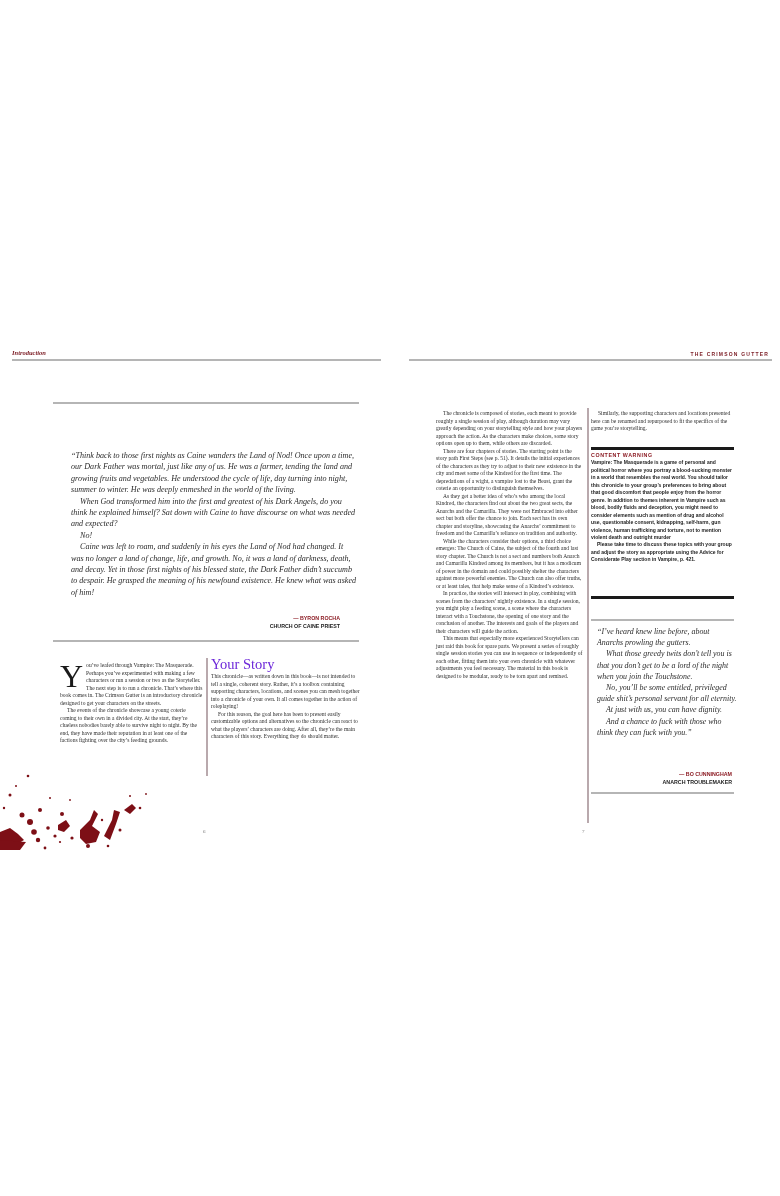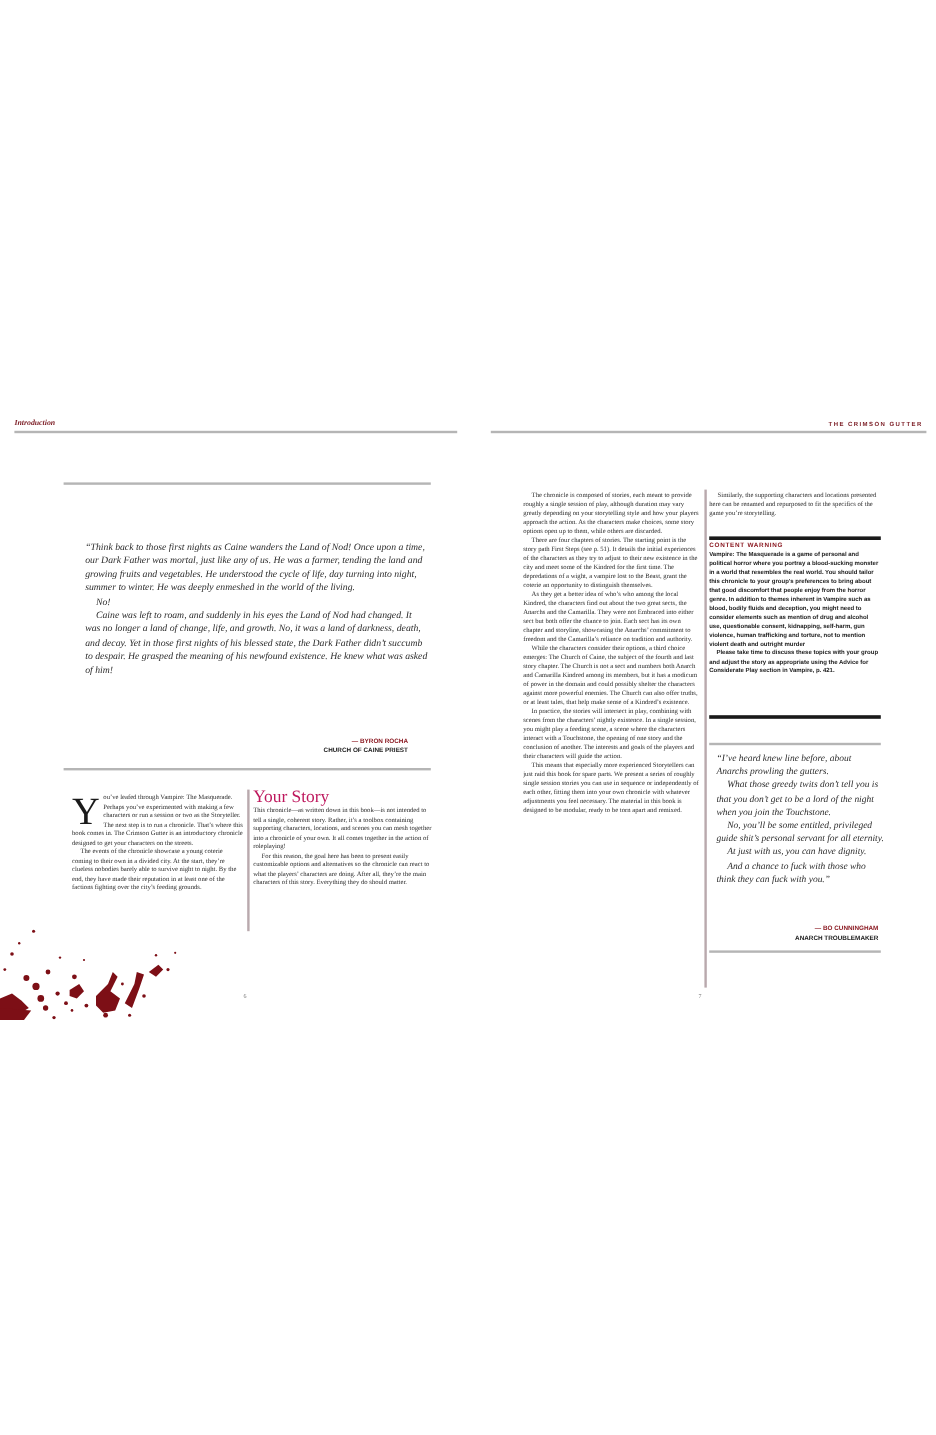--- a/index.html
+++ b/index.html
@@ -29,41 +29,42 @@
   .body-text {
     font-size: 5.55px; line-height: 7.5px; color: #2d2d2d;
   }
   .body-text p { margin: 0; text-indent: 7px; }
   .body-text p.noindent { text-indent: 0; }
   .dropcap {
     float: left; font-size: 32px; line-height: 26px; margin: 1px 3px 0 0; color: #1a1a1a;
   }
   .vrule { width: 1.5px; background: #b9a9ad; }
   .section-title {
-    font-size: 14.5px; color: #be185d; line-height: 15px;
+    font-size: 14.5px; color: #6d28d9; line-height: 15px;
   }
   .warning {
     font-family: "Liberation Sans", sans-serif; font-size: 5px; line-height: 7.45px; font-weight: bold; color: #222;
   }
   .warning .wtitle { color: #8b1a22; letter-spacing: 0.6px; font-size: 5.3px; }
   .warning p { margin: 0; }
   .warning p.indent { text-indent: 6px; }
   .thick { height: 3px; background: #1a1a1a; }
   .pageno { font-size: 5px; color: #777; }
   .splatter { left: 0; top: 770px; width: 160px; height: 80px; }
 </style>
 </head>
 <body>
 
 <div class="abs running-head-left">Introduction</div>
 <div class="abs hr" style="left:12px; top:359px; width:369px;"></div>
 
 <div class="abs hr" style="left:53px; top:402px; width:306px;"></div>
 <div class="abs quote" style="left:71px; top:414px; width:286px;margin-top:36px;">
   <p>“Think back to those first nights as Caine wanders the Land of Nod! Once upon a time, our Dark Father was mortal, just like any of us. He was a farmer, tending the land and growing fruits and vegetables. He understood the cycle of life, day turning into night, summer to winter. He was deeply enmeshed in the world of the living.</p>
+  <p>When God transformed him into the first and greatest of his Dark Angels, do you think he explained himself? Sat down with Caine to have discourse on what was needed and expected?</p>
   <p>No!</p>
   <p>Caine was left to roam, and suddenly in his eyes the Land of Nod had changed. It was no longer a land of change, life, and growth. No, it was a land of darkness, death, and decay. Yet in those first nights of his blessed state, the Dark Father didn’t succumb to despair. He grasped the meaning of his newfound existence. He knew what was asked of him!</p>
 </div>
 <div class="abs attrib" style="left:200px; top:615px; width:140px;">
   <div class="name">— BYRON ROCHA</div>
   <div class="title">CHURCH OF CAINE PRIEST</div>
 </div>
 <div class="abs hr" style="left:53px; top:640px; width:306px;"></div>
 
 <div class="abs body-text" style="left:60px; top:662px; width:143px;">

